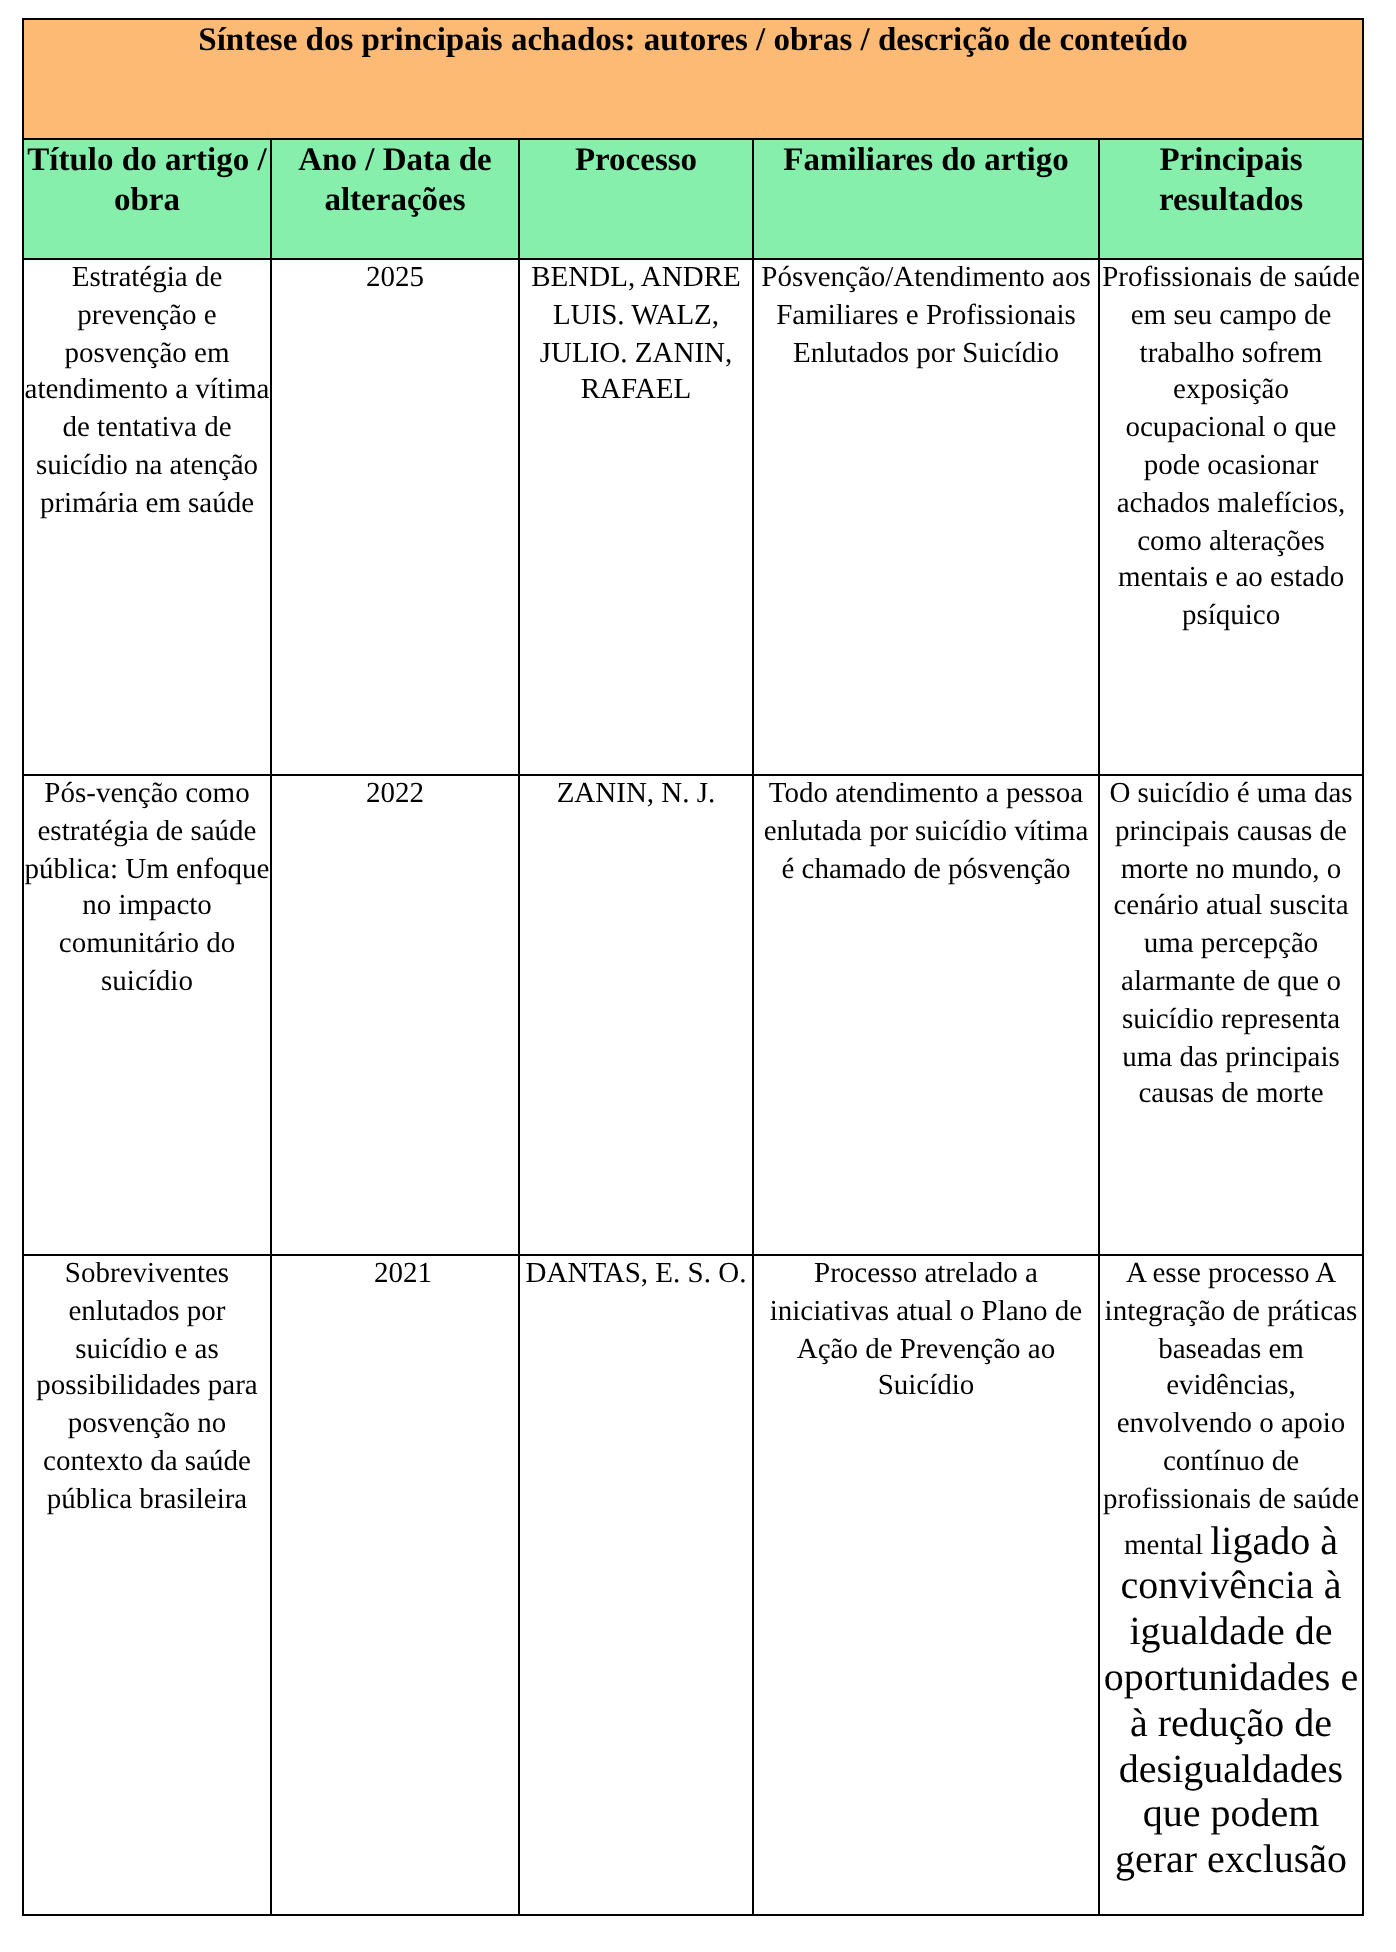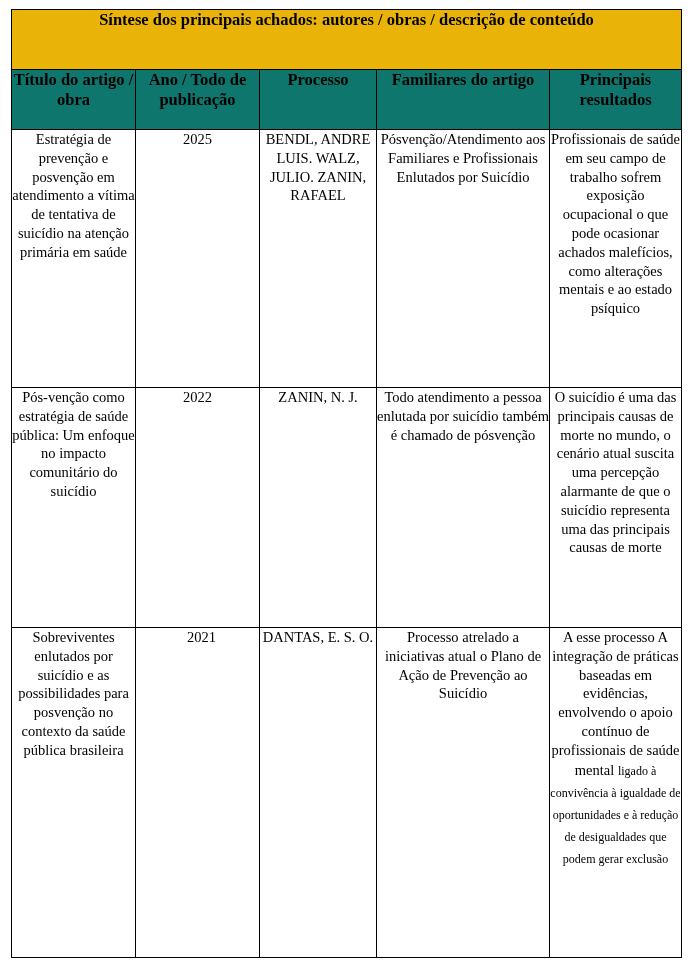--- a/index.html
+++ b/index.html
@@ -6,70 +6,70 @@
   body { width: 698px; height: 976px; position: relative; overflow: hidden;
          font-family: "Liberation Serif", "DejaVu Serif", serif; color: #000; }
   table.synth {
     position: absolute; left: 11px; top: 9px;
     width: 670px; border-collapse: collapse; table-layout: fixed;
   }
   table.synth td, table.synth th {
     border: 1.5px solid #000; padding: 0; vertical-align: top; text-align: center;
   }
   .title-row th {
-    background: #eab308; height: 59px; vertical-align: middle;
+    background: #fdba74; height: 59px; vertical-align: middle;
     font-weight: bold; font-size: 16.5px;
   }
   .head-row th {
-    background: #0f766e; height: 59px; font-weight: bold; font-size: 16.5px;
+    background: #86efac; height: 59px; font-weight: bold; font-size: 16.5px;
     line-height: 20px; padding-top: 2px;
   }
   .body-row td { font-size: 14.5px; line-height: 18.8px; padding: 2px 3px 0 3px; }
   .r1 td { height: 257px; }
   .r2 td { height: 239px; }
   .r3 td { height: 329px; }
   .left-year { text-align: right; padding-left: 8px !important; }
-  .big { font-size: 12px; line-height: 22px; }
+  .big { font-size: 20px; line-height: 22px; }
   col.c1 { width: 124px; } col.c2 { width: 124px; } col.c3 { width: 117px; }
   col.c4 { width: 173px; } col.c5 { width: 132px; }
 </style>
 </head>
 <body>
 
 <table class="synth">
   <colgroup>
     <col class="c1">
       <col class="c2">
       <col class="c3">
       <col class="c4">
       <col class="c5">
   </colgroup>
   <tbody>
       <tr class="title-row">
     <th colspan="5">Síntese dos principais achados: autores / obras / descrição de conteúdo</th>
   </tr>
   <tr class="head-row">
     <th>Título do artigo / obra</th>
-    <th>Ano / Todo de publicação</th>
+    <th>Ano / Data de alterações</th>
     <th>Processo</th>
     <th>Familiares do artigo</th>
     <th>Principais resultados</th>
   </tr>
   <tr class="body-row r1">
     <td>Estratégia de prevenção e posvenção em atendimento a vítima de tentativa de suicídio na atenção primária em saúde</td>
     <td>2025</td>
     <td>BENDL, ANDRE LUIS. WALZ, JULIO. ZANIN, RAFAEL</td>
     <td>Pósvenção/Atendimento aos Familiares e Profissionais Enlutados por Suicídio</td>
     <td>Profissionais de saúde em seu campo de trabalho sofrem exposição ocupacional o que pode ocasionar achados malefícios, como alterações mentais e ao estado psíquico</td>
   </tr>
   <tr class="body-row r2">
     <td>Pós-venção como estratégia de saúde pública: Um enfoque no impacto comunitário do suicídio</td>
     <td>2022</td>
     <td>ZANIN, N. J.</td>
-    <td>Todo atendimento a pessoa enlutada por suicídio também é chamado de pósvenção</td>
+    <td>Todo atendimento a pessoa enlutada por suicídio vítima é chamado de pósvenção</td>
     <td>O suicídio é uma das principais causas de morte no mundo, o cenário atual suscita uma percepção alarmante de que o suicídio representa uma das principais causas de morte</td>
   </tr>
   <tr class="body-row r3">
     <td>Sobreviventes enlutados por suicídio e as possibilidades para posvenção no contexto da saúde pública brasileira</td>
     <td class="left-year">2021</td>
     <td>DANTAS, E. S. O.</td>
     <td>Processo atrelado a iniciativas atual o Plano de Ação de Prevenção ao Suicídio</td>
     <td>
       <span>A esse processo A integração de práticas baseadas em evidências, envolvendo o apoio contínuo de profissionais de saúde mental</span>
       <span class="big">ligado à convivência à igualdade de oportunidades e à redução de desigualdades que podem gerar exclusão</span>

